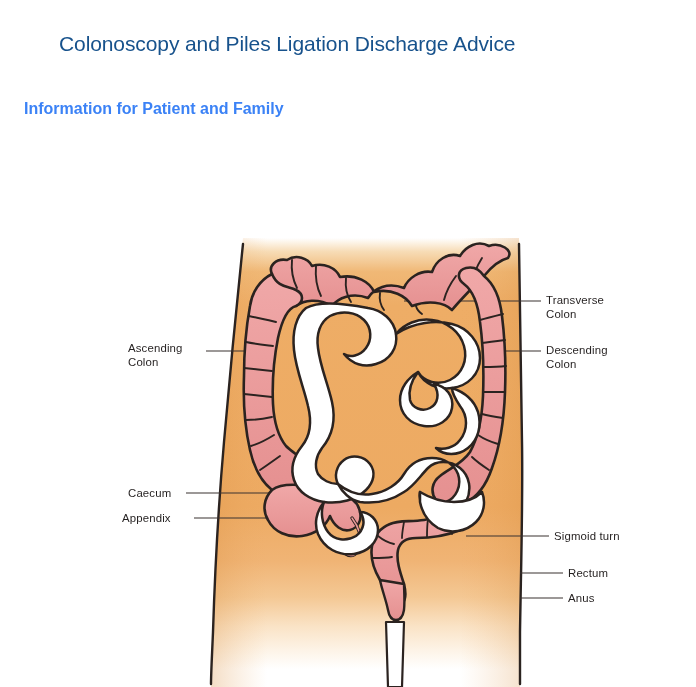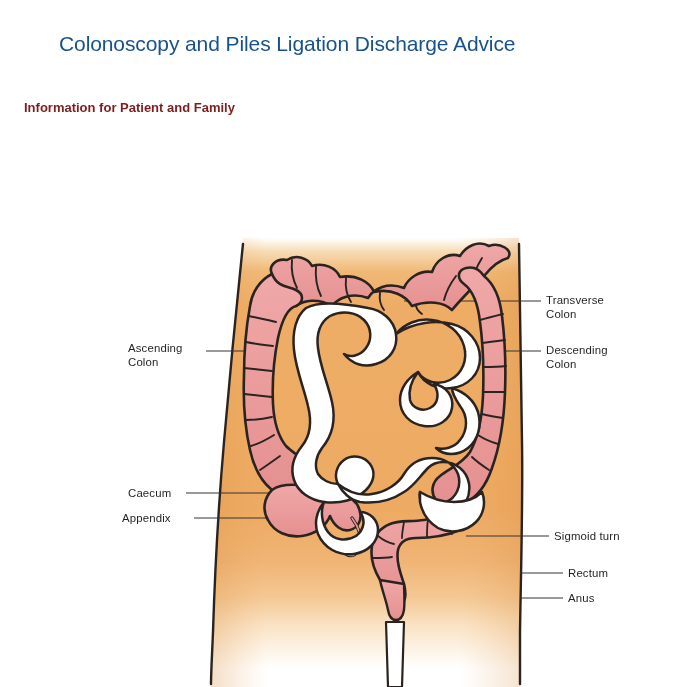--- a/index.html
+++ b/index.html
@@ -34,23 +34,23 @@
     letter-spacing: -0.1px;
     color: #17528c;
     white-space: nowrap;
     margin-left: 35px;
   }
   .doc-subtitle {
     position: absolute;
     left: 24px;
     top: 100px;
     font-family: "Liberation Sans", sans-serif;
-    font-size: 13px;
+    font-size: 16px;
     font-weight: bold;
-    color: #7f1d1d;
+    color: #3b82f6;
     white-space: nowrap;
   }
 
   
   .figure {
     position: absolute;
     left: 0;
     top: 236px;
     width: 696px;
     height: 451px;

